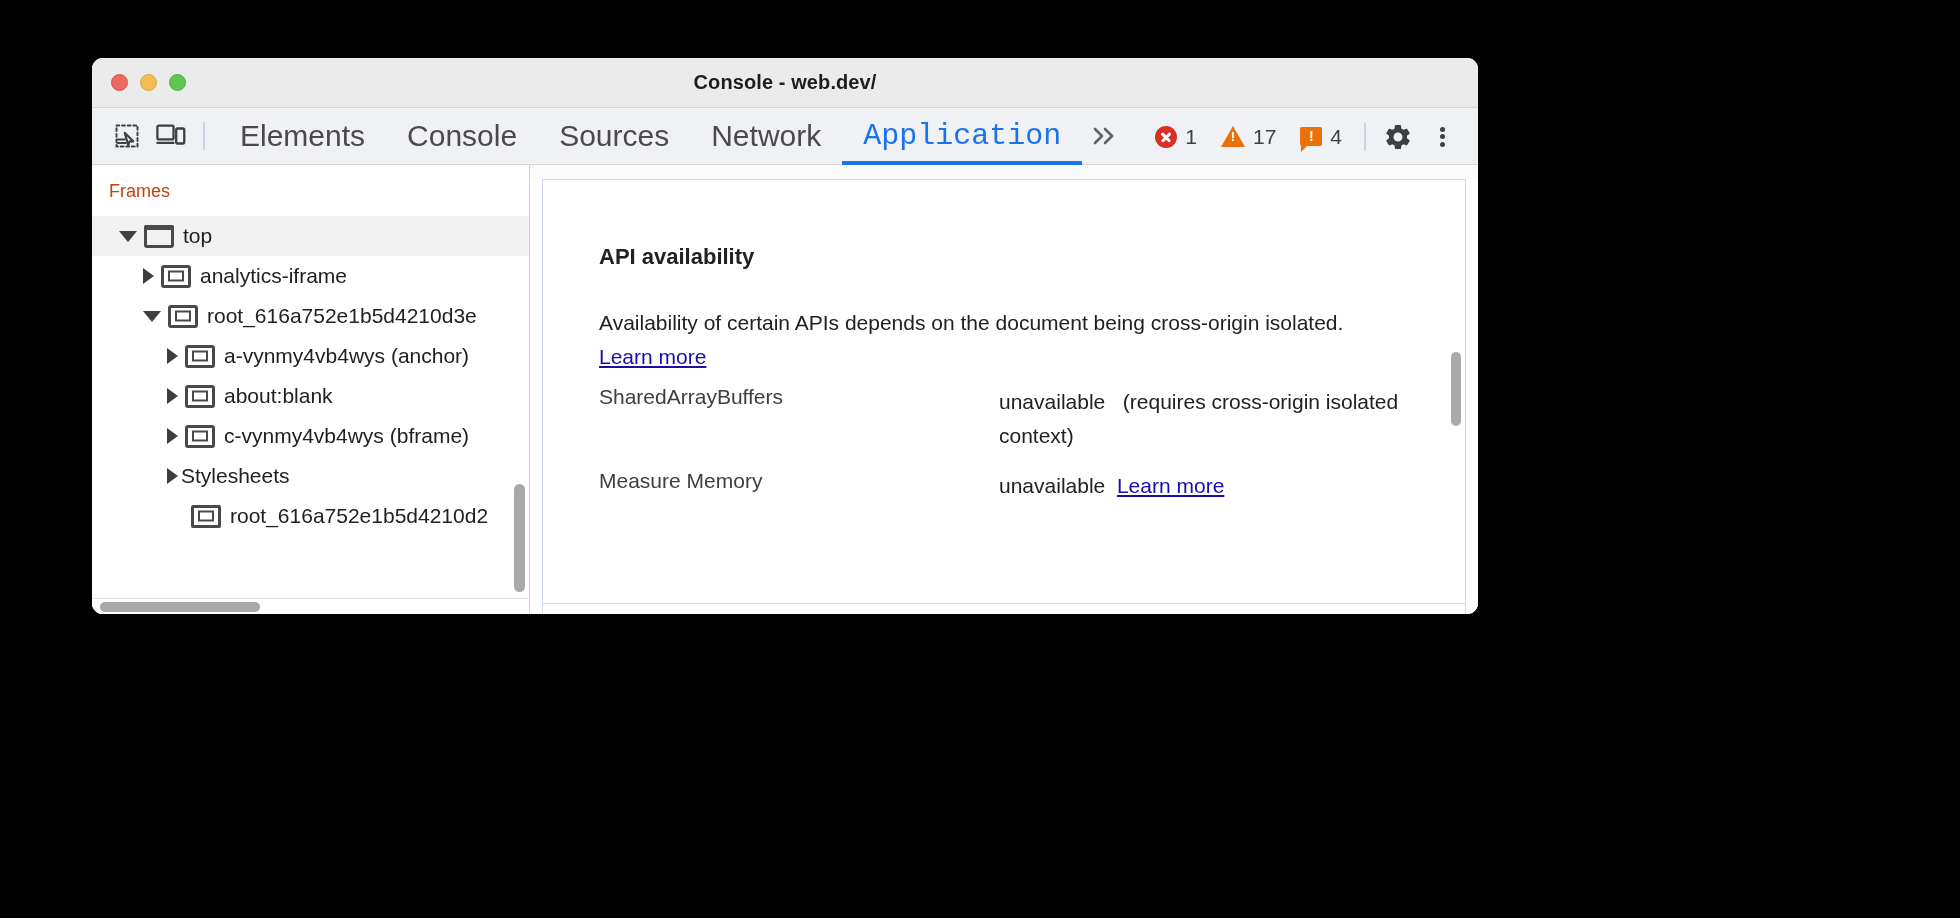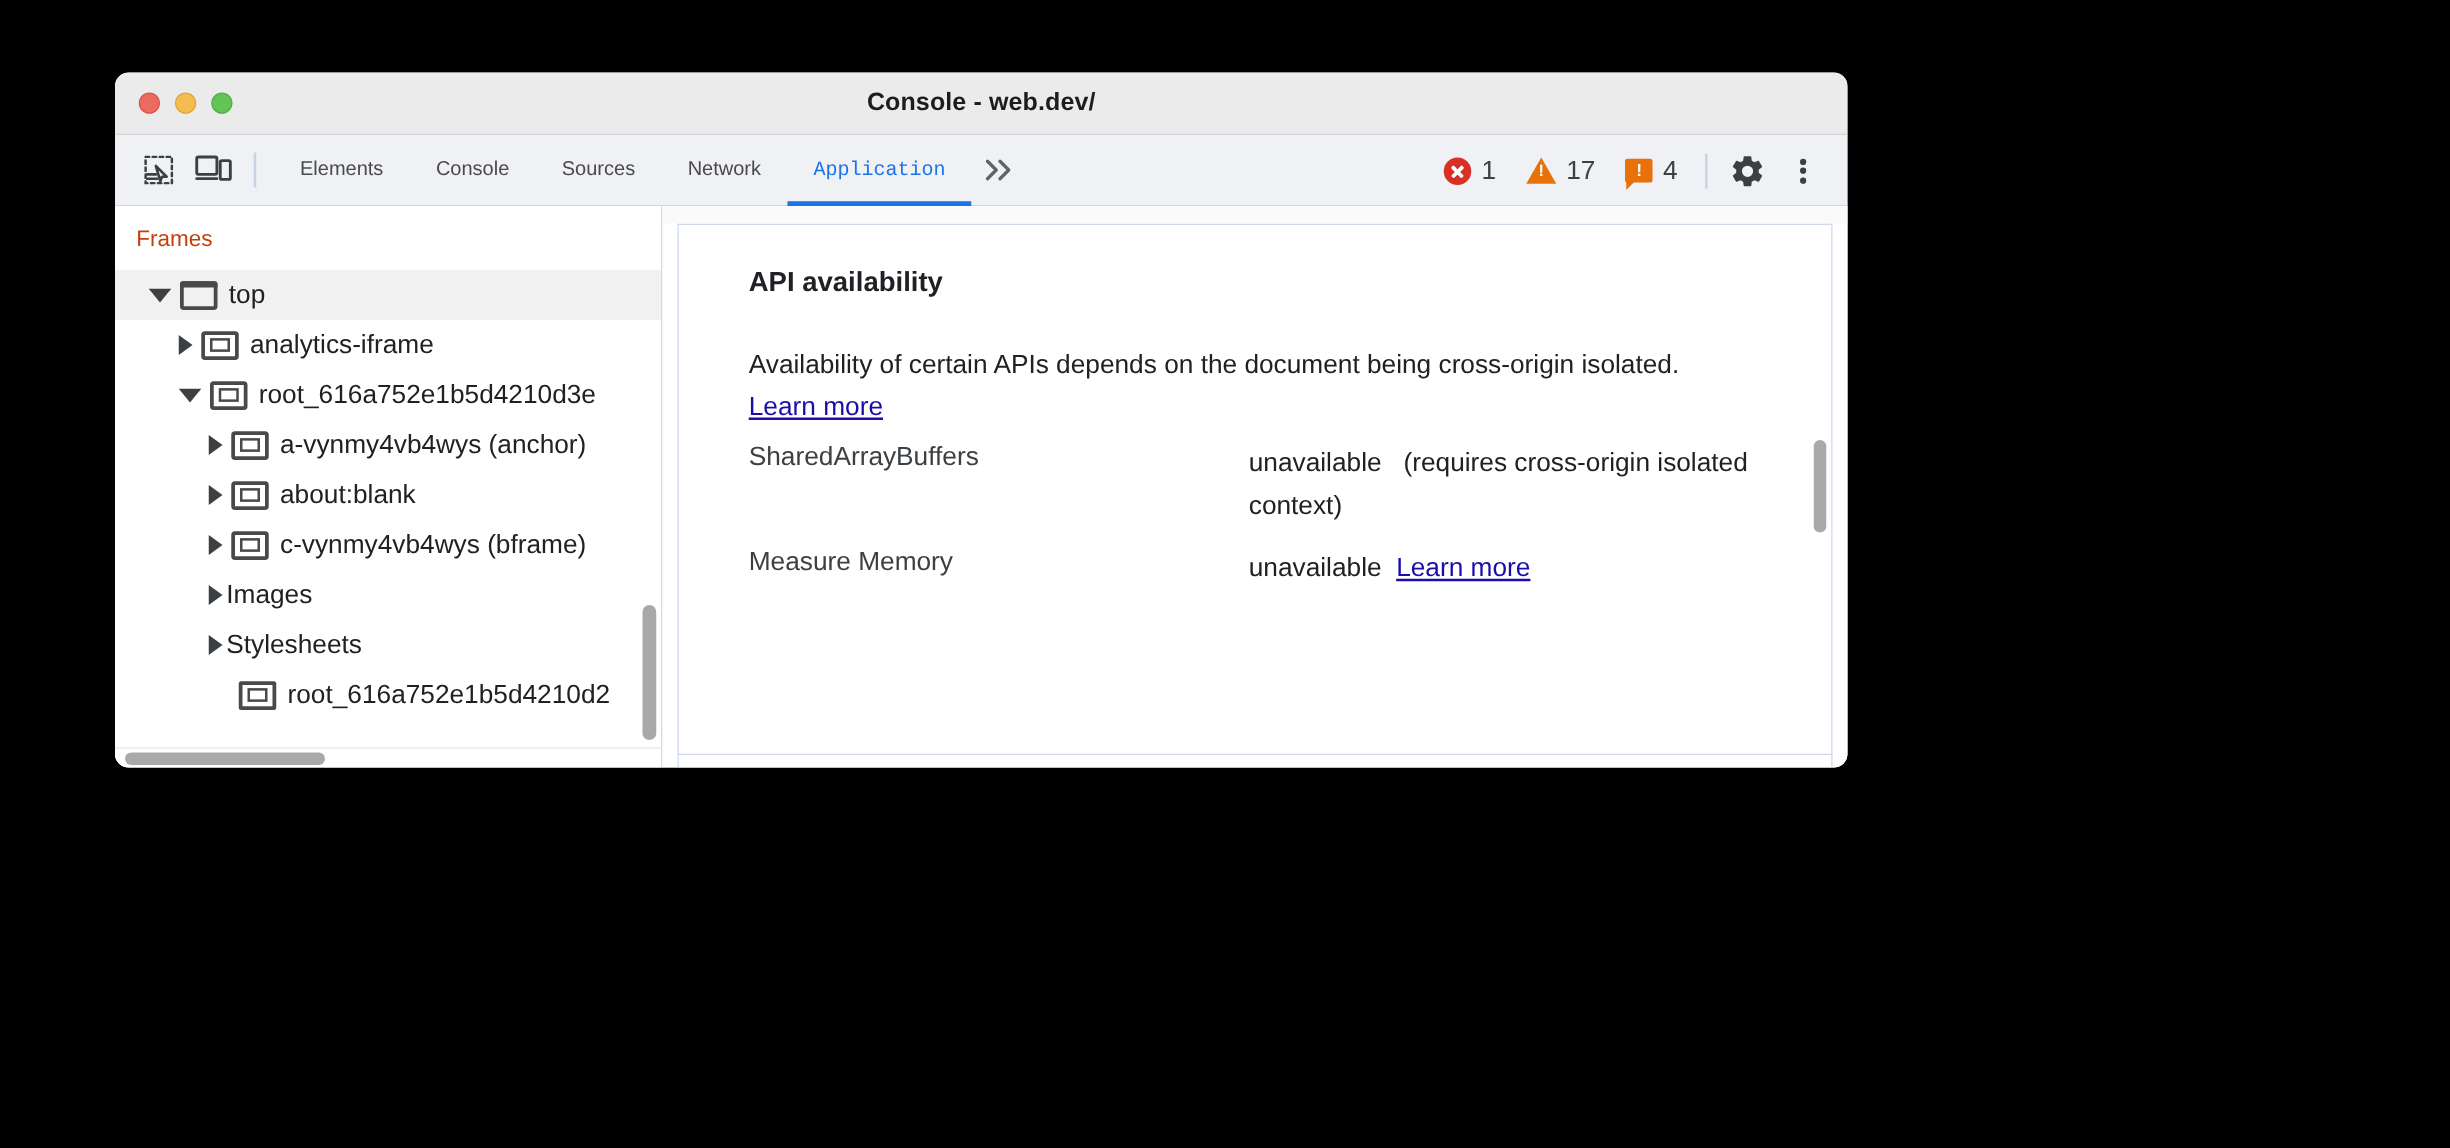--- a/index.html
+++ b/index.html
@@ -56,21 +56,21 @@
     border-radius: 3px;
   }
   .tb-sep {
     width: 2px; height: 28px; background: #c9d3e6;
     margin: 0 14px 0 10px;
   }
   .tabs { display: flex; align-items: stretch; height: 57px; }
   .tab {
     display: flex; align-items: center;
     padding: 0 21px;
-    font-size: 16px; color: #4a4a4a;
+    font-size: 30px; color: #4a4a4a;
     position: relative;
     white-space: nowrap;
   }
   .tab.active { color: #1a73e8; font-family: Liberation Mono, monospace; }
   .tab.active::after {
     content: ""; position: absolute;
     left: 0; right: 0; bottom: 0; height: 4px;
     background: #1a73e8;
   }
   .more-tabs {
@@ -212,21 +212,21 @@
     flex: 1; background: #fff; position: relative; overflow: hidden;
     display: flex; flex-direction: column;
   }
   .panel-gap { height: 14px; background: #fafafa; flex: 0 0 14px; }
   .report-card {
     flex: 1; margin: 0 12px 0 12px;
     border: 1px solid #cfd8ef;
     border-bottom: none;
     background: #fff;
     position: relative;
-    padding: 33px 0 0 56px;
+    padding: 64px 0 0 56px;
     overflow: hidden;
   }
   .section-title {
     font-size: 22px; font-weight: bold; color: #202124;
     margin-bottom: 36px;
   }
   .desc {
     font-size: 21px; color: #202124; line-height: 1.6;
     max-width: 790px; margin-bottom: 12px;
   }
@@ -364,24 +364,20 @@
             <span class="tree-label">about:blank</span>
           </div>
 
           <div class="tree-row" style="padding-left:75px">
             <span class="tw closed"></span>
             <span class="frame-ico child"></span>
             <span class="tree-label clipped" style="max-width:300px">c-vynmy4vb4wys (bframe)</span>
           </div>
 
 
-          <div class="tree-row plain-row" style="padding-left:75px">
-            <span class="tw closed"></span>
-            <span class="tree-label">Images</span>
-          </div>
 
           <div class="tree-row plain-row" style="padding-left:75px">
             <span class="tw closed"></span>
             <span class="tree-label">Stylesheets</span>
           </div>
 
           <div class="tree-row" style="padding-left:99px">
             <span class="frame-ico child" style="border-radius:2px"></span>
             <span class="tree-label clipped" style="max-width:280px">root_616a752e1b5d4210d2</span>
           </div>

